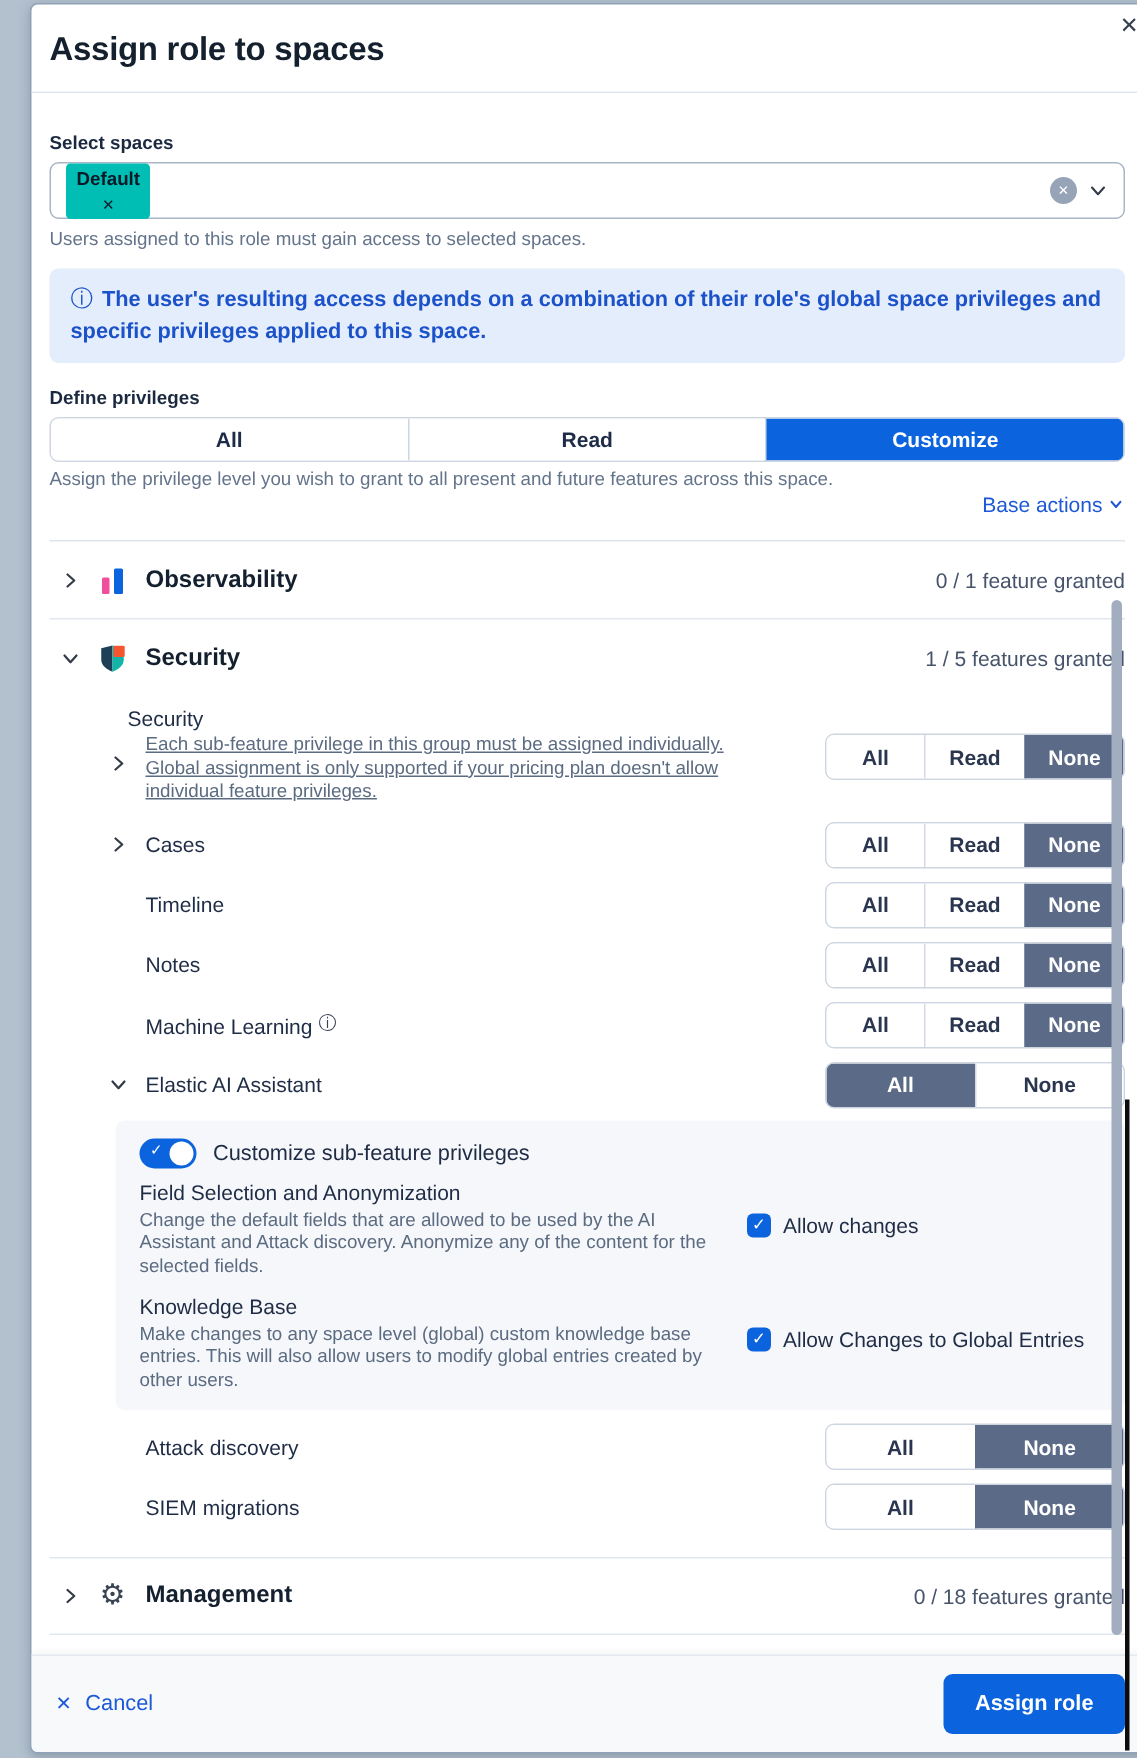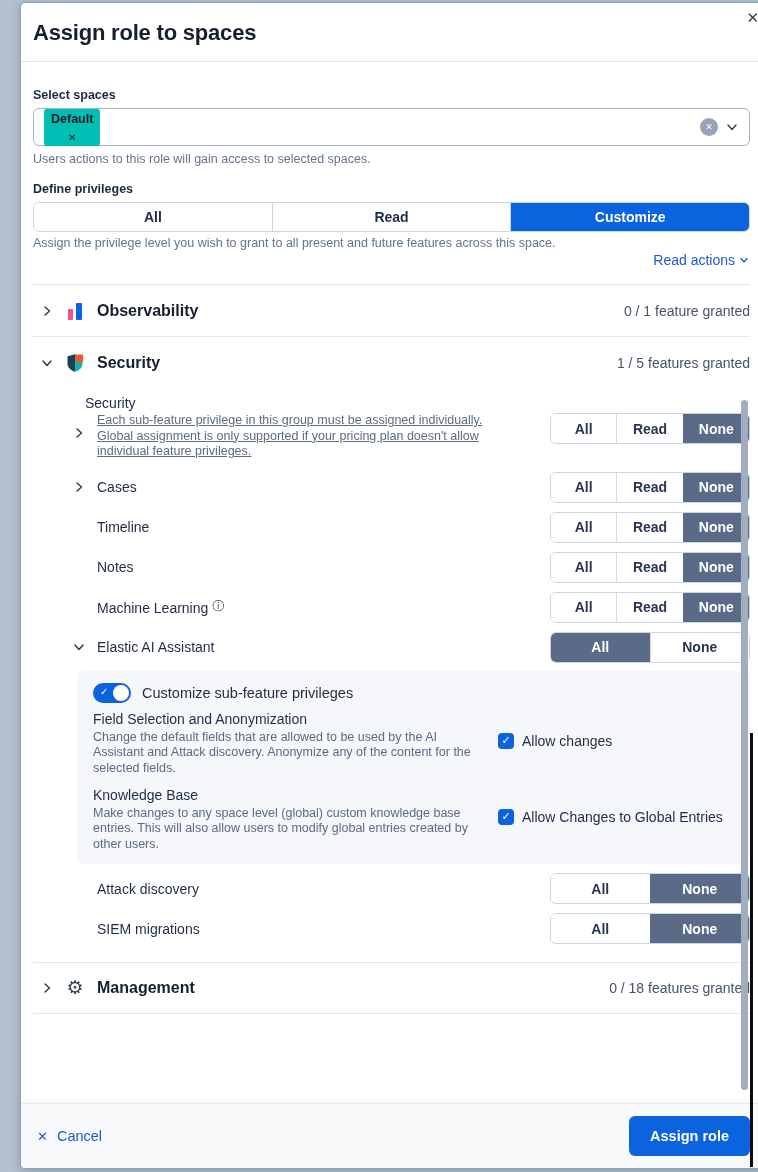--- a/index.html
+++ b/index.html
@@ -113,32 +113,35 @@
           <span>Default</span>
           <span class="bx">✕</span>
         </span>
         <span class="combo-right">
           <span class="clear-circle">✕</span>
           <svg class="chev" width="14" height="14" viewBox="0 0 14 14">
               <path d="M3 5 L7 9.5 L11 5" stroke="#343c4a" stroke-width="1.4" fill="none" stroke-linecap="round" stroke-linejoin="round"></path>
             </svg>
         </span>
       </div>
-      <div class="helper">Users actions to this role will gain access to selected spaces.</div>
-
+      <div class="helper">Users assigned to this role must gain access to selected spaces.</div>
+
+      <div class="callout">
+        <span class="i-ic">ⓘ</span><span>The user's resulting access depends on a combination of their role's global space privileges and specific privileges applied to this space.</span>
+      </div>
 
       <div class="form-label label-mt">Define privileges</div>
       <div class="priv-group">
         <div class="seg">All</div>
         <div class="seg">Read</div>
         <div class="seg sel">Customize</div>
       </div>
       <div class="helper2">Assign the privilege level you wish to grant to all present and future features across this space.</div>
       <div class="bulk-row">
-        <span>Read actions</span><svg width="12" height="12" viewBox="0 0 12 12">
+        <span>Base actions</span><svg width="12" height="12" viewBox="0 0 12 12">
             <path d="M3 4.5 L6 8 L9 4.5" stroke="#1d58d8" stroke-width="1.3" fill="none" stroke-linecap="round" stroke-linejoin="round"></path>
           </svg>
       </div>
       <div class="top-divider"></div>
 
       <div class="section-row">
         <span class="sec-chev">
             <svg class="chev" width="12" height="12" viewBox="0 0 12 12">
               <path d="M4 2 L8.5 6 L4 10" stroke="#343c4a" stroke-width="1.5" fill="none" stroke-linecap="round" stroke-linejoin="round"></path>
             </svg>

